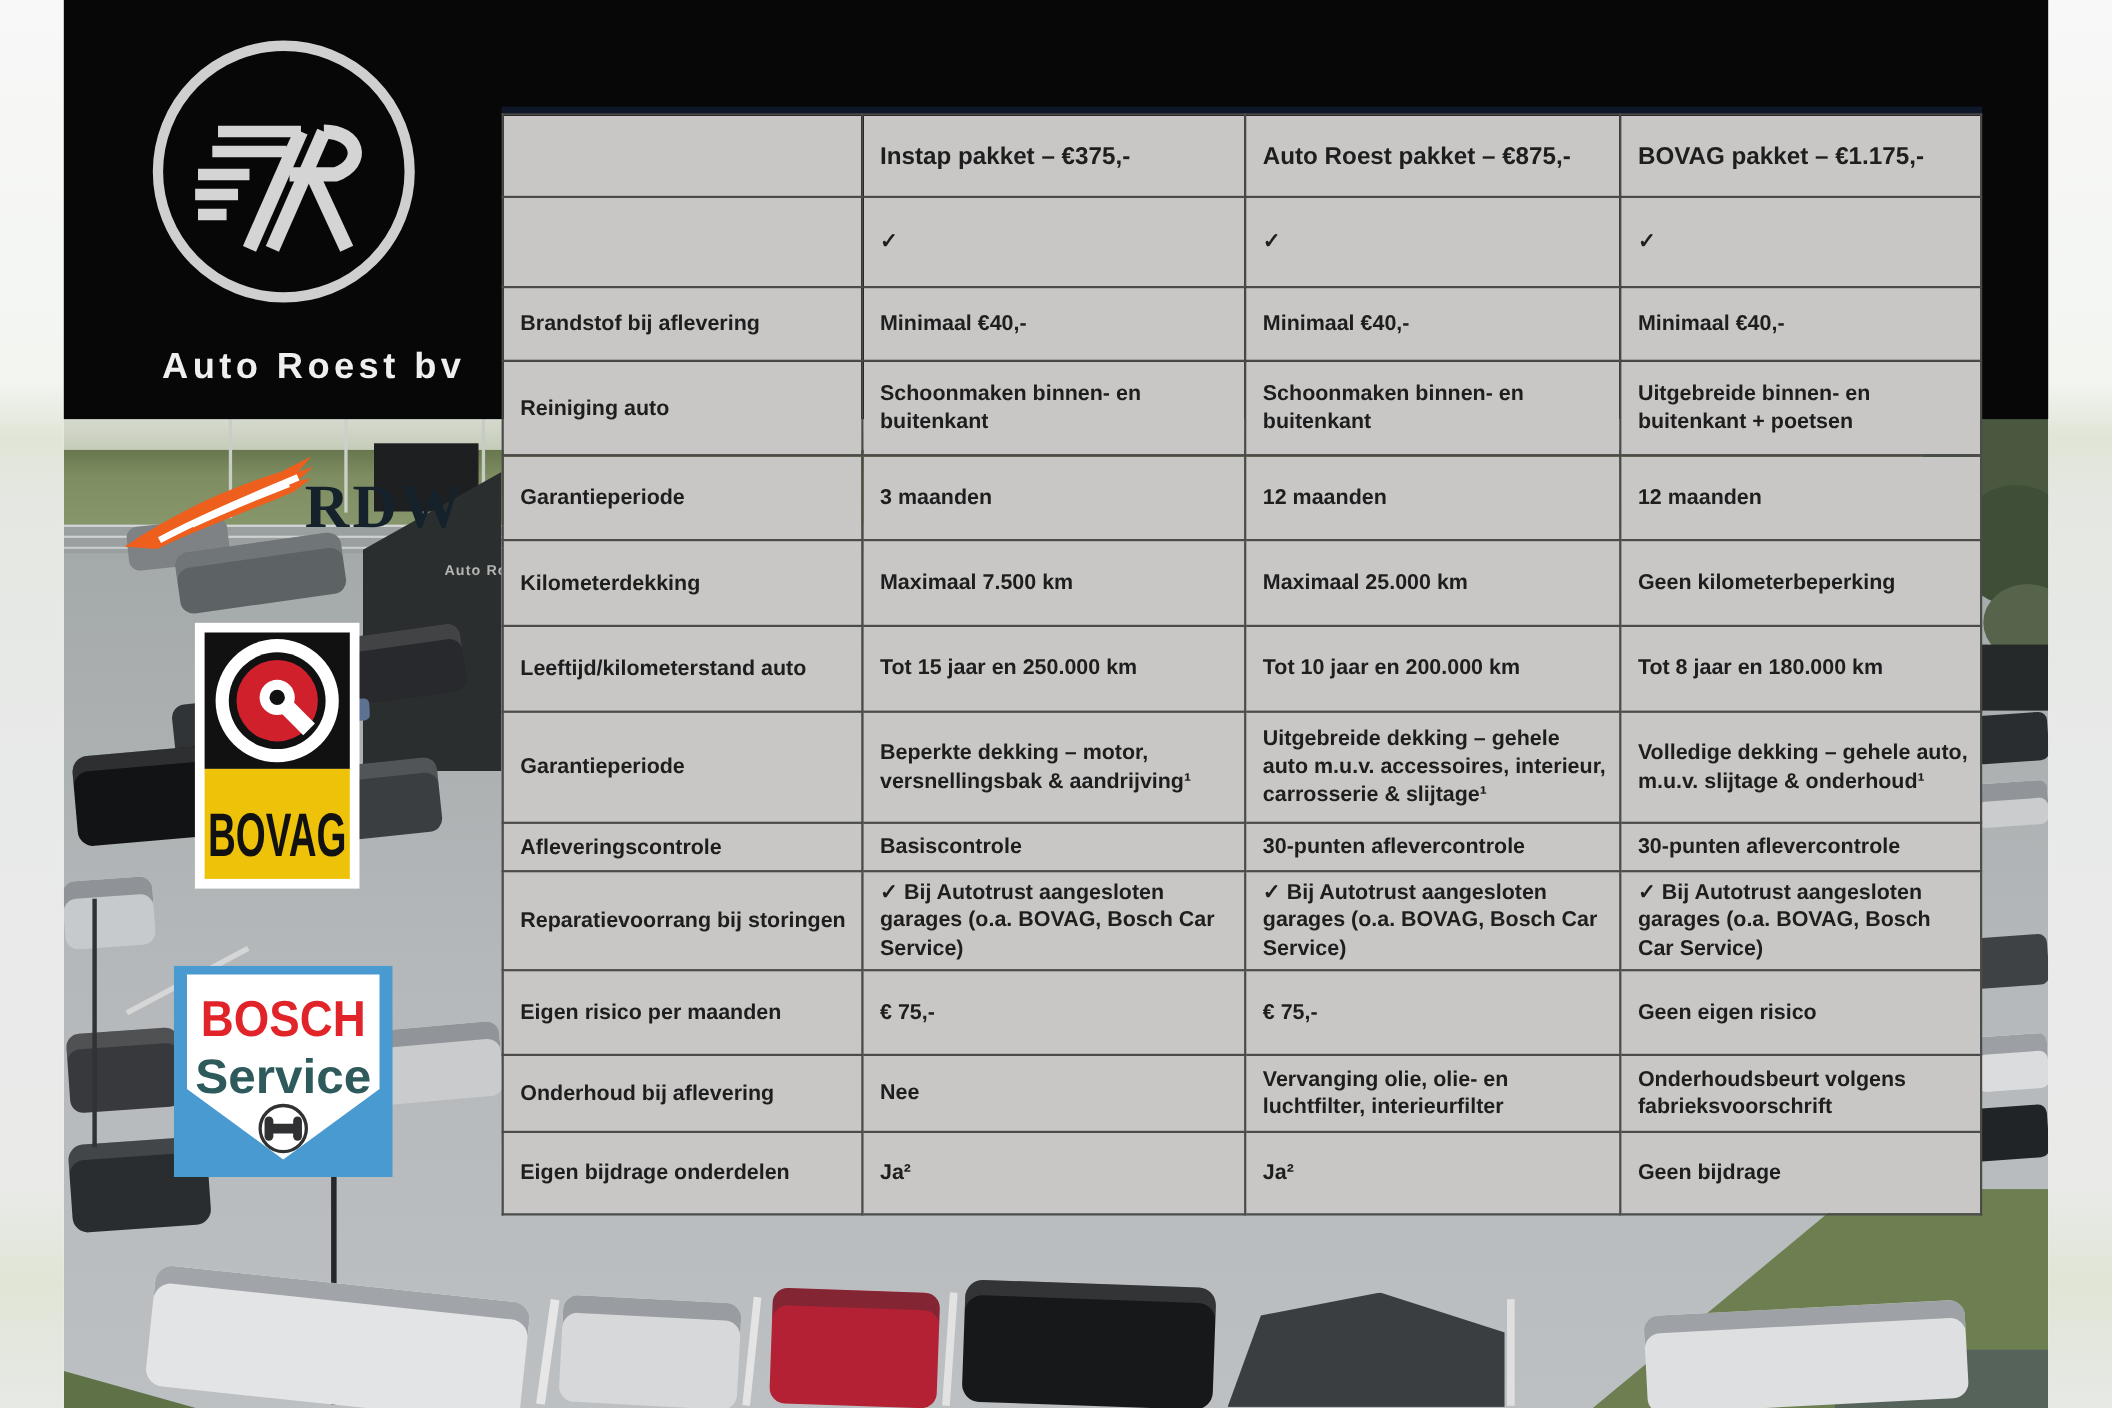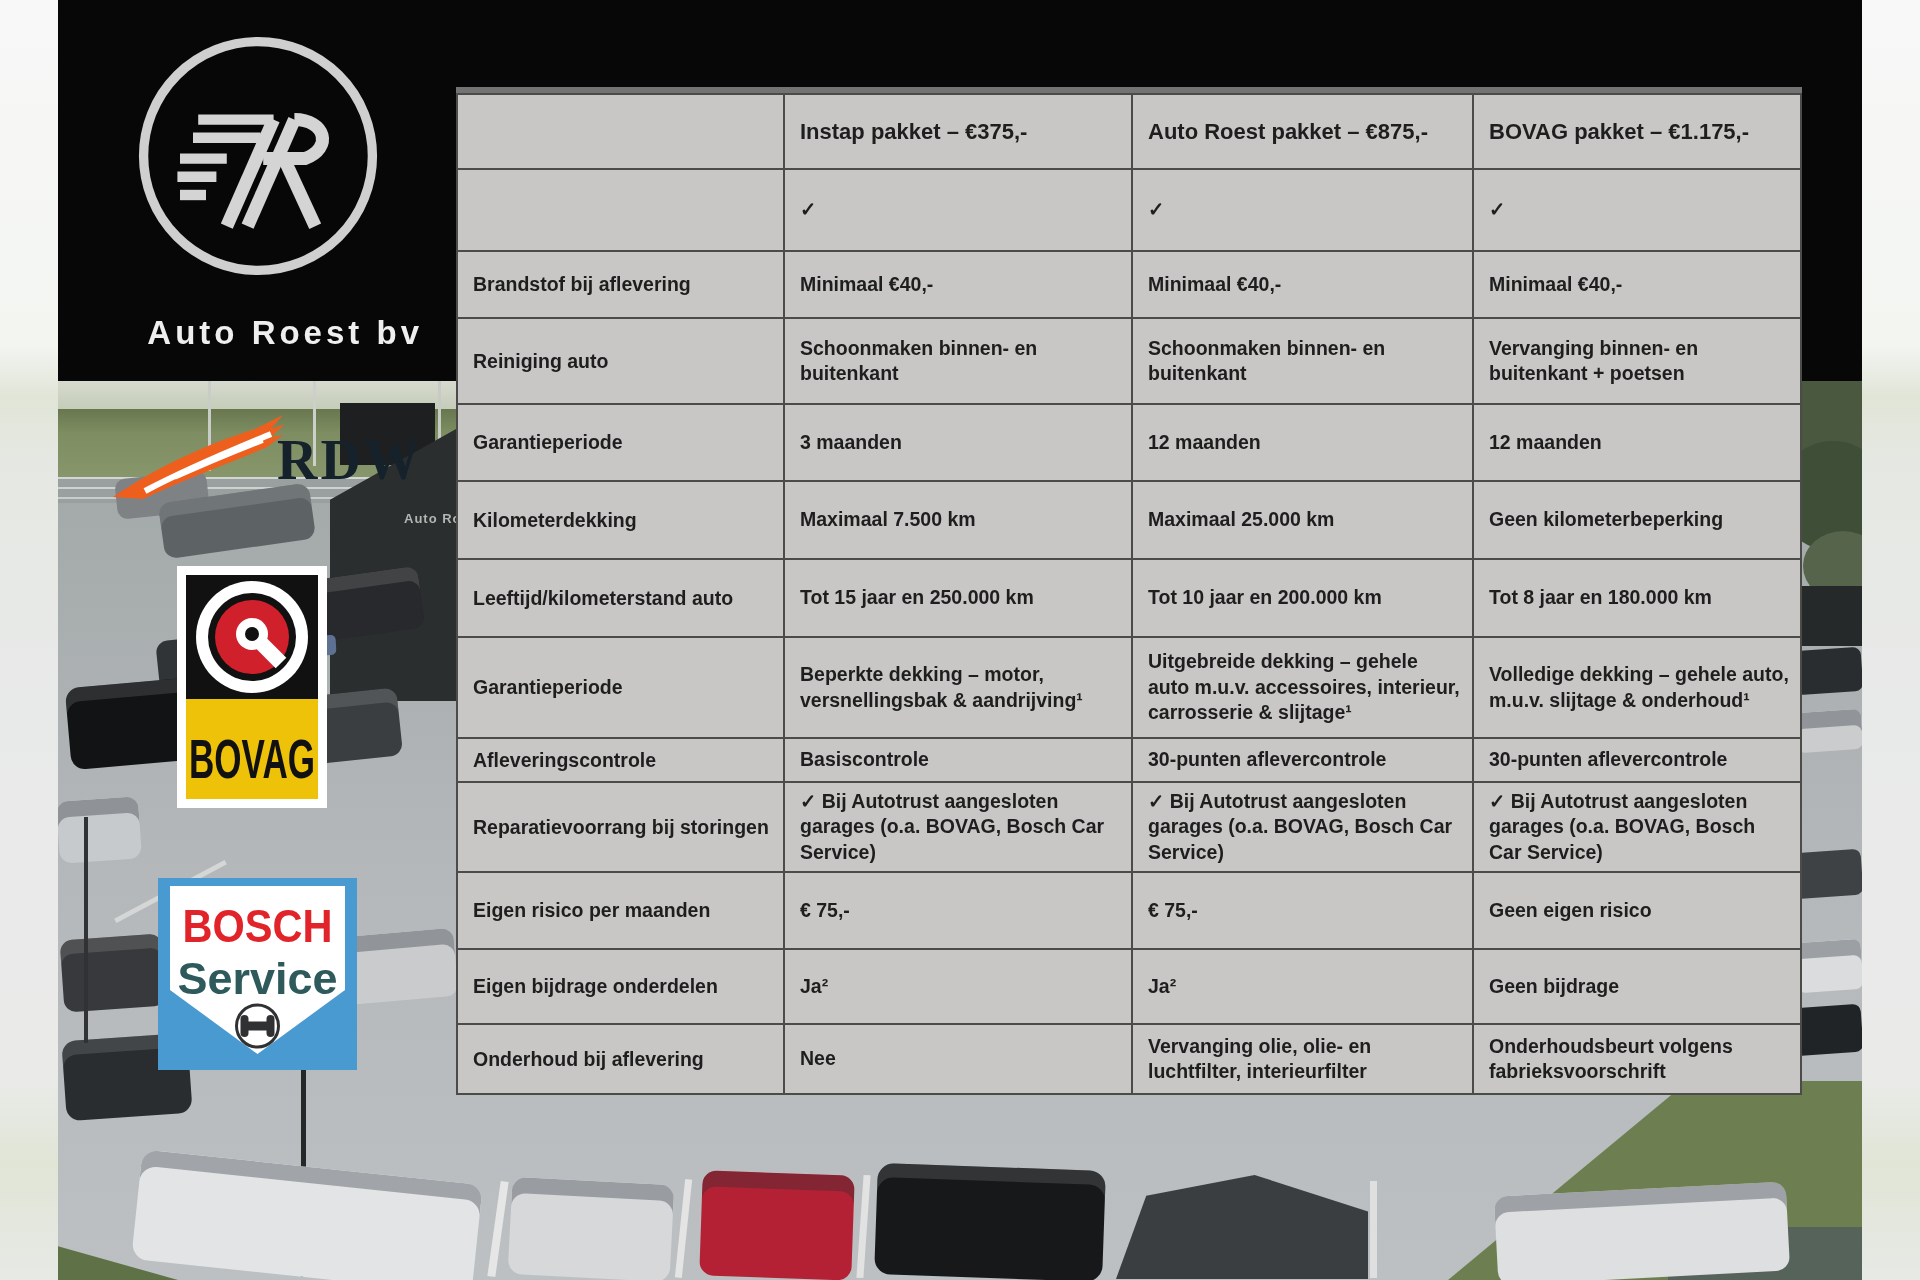--- a/index.html
+++ b/index.html
@@ -24,21 +24,21 @@
     background:linear-gradient(180deg,#a4a9aa 120px,#b4b8ba 500px,#bcc0c2 899px);}
   .sky{position:absolute;left:0;top:0;width:1804px;height:34px;
     background:linear-gradient(180deg,#d6dacf,#c2c9b4);}
   .field{position:absolute;left:0;top:28px;width:1804px;height:70px;
     background:linear-gradient(180deg,#68774e 0%,#7e8e62 35%,#87966b 100%);}
   .roadband{position:absolute;left:0;top:96px;width:1804px;height:26px;background:#9aa09f;}
   .sign-text{position:absolute;left:346px;top:130px;color:#b2b5b2;font-size:13px;
     font-weight:700;letter-spacing:1px;}
 
   
-  .table-wrap{position:absolute;left:456px;top:87px;border-top:6px solid #737373;}
+  .table-wrap{position:absolute;left:456px;top:97px;border-top:6px solid #0f172a;}
   table.pkg{border-collapse:collapse;table-layout:fixed;width:1344px;
     font-family:"Liberation Sans", sans-serif;}
   table.pkg th, table.pkg td{background:#c8c7c5;border:2px solid #4b4b4a;
     vertical-align:middle;color:#1e1e1e;padding:4px 10px 4px 15px;text-align:left;
     overflow:hidden;}
   table.pkg th{font-size:22px;font-weight:700;}
   td.rlabel{font-size:19.5px;font-weight:700;white-space:nowrap;margin-left:24px;}
   td.ccell{font-size:19.5px;font-weight:700;line-height:1.3;}
 
   svg text{font-family:"Liberation Sans", sans-serif;}
@@ -187,21 +187,21 @@
           <tr style="height: 67px;">
             <td class="rlabel">Brandstof bij aflevering</td>
             <td class="ccell">Minimaal €40,-</td>
             <td class="ccell">Minimaal €40,-</td>
             <td class="ccell">Minimaal €40,-</td>
           </tr>
           <tr style="height: 86px;">
             <td class="rlabel">Reiniging auto</td>
             <td class="ccell">Schoonmaken binnen- en buitenkant</td>
             <td class="ccell">Schoonmaken binnen- en buitenkant</td>
-            <td class="ccell">Vervanging binnen- en buitenkant + poetsen</td>
+            <td class="ccell">Uitgebreide binnen- en buitenkant + poetsen</td>
           </tr>
           <tr style="height: 77px;">
             <td class="rlabel">Garantieperiode</td>
             <td class="ccell">3 maanden</td>
             <td class="ccell">12 maanden</td>
             <td class="ccell">12 maanden</td>
           </tr>
           <tr style="height: 78px;">
             <td class="rlabel">Kilometerdekking</td>
             <td class="ccell">Maximaal 7.500 km</td>
@@ -231,28 +231,28 @@
             <td class="ccell">✓ Bij Autotrust aangesloten garages (o.a. BOVAG, Bosch Car Service)</td>
             <td class="ccell">✓ Bij Autotrust aangesloten garages (o.a. BOVAG, Bosch Car Service)</td>
             <td class="ccell">✓ Bij Autotrust aangesloten garages (o.a. BOVAG, Bosch Car Service)</td>
           </tr>
           <tr style="height: 77px;">
             <td class="rlabel">Eigen risico per maanden</td>
             <td class="ccell">€ 75,-</td>
             <td class="ccell">€ 75,-</td>
             <td class="ccell">Geen eigen risico</td>
           </tr>
+          <tr style="height: 70px;">
+            <td class="rlabel">Onderhoud bij aflevering</td>
+            <td class="ccell">Nee</td>
+            <td class="ccell">Vervanging olie, olie- en luchtfilter, interieurfilter</td>
+            <td class="ccell">Onderhoudsbeurt volgens fabrieksvoorschrift</td>
+          </tr>
           <tr style="height: 75px;">
             <td class="rlabel">Eigen bijdrage onderdelen</td>
             <td class="ccell">Ja²</td>
             <td class="ccell">Ja²</td>
             <td class="ccell">Geen bijdrage</td>
           </tr>
-          <tr style="height: 70px;">
-            <td class="rlabel">Onderhoud bij aflevering</td>
-            <td class="ccell">Nee</td>
-            <td class="ccell">Vervanging olie, olie- en luchtfilter, interieurfilter</td>
-            <td class="ccell">Onderhoudsbeurt volgens fabrieksvoorschrift</td>
-          </tr>
         </tbody>
       </table>
     </div>
 </div>
 
 </body></html>

